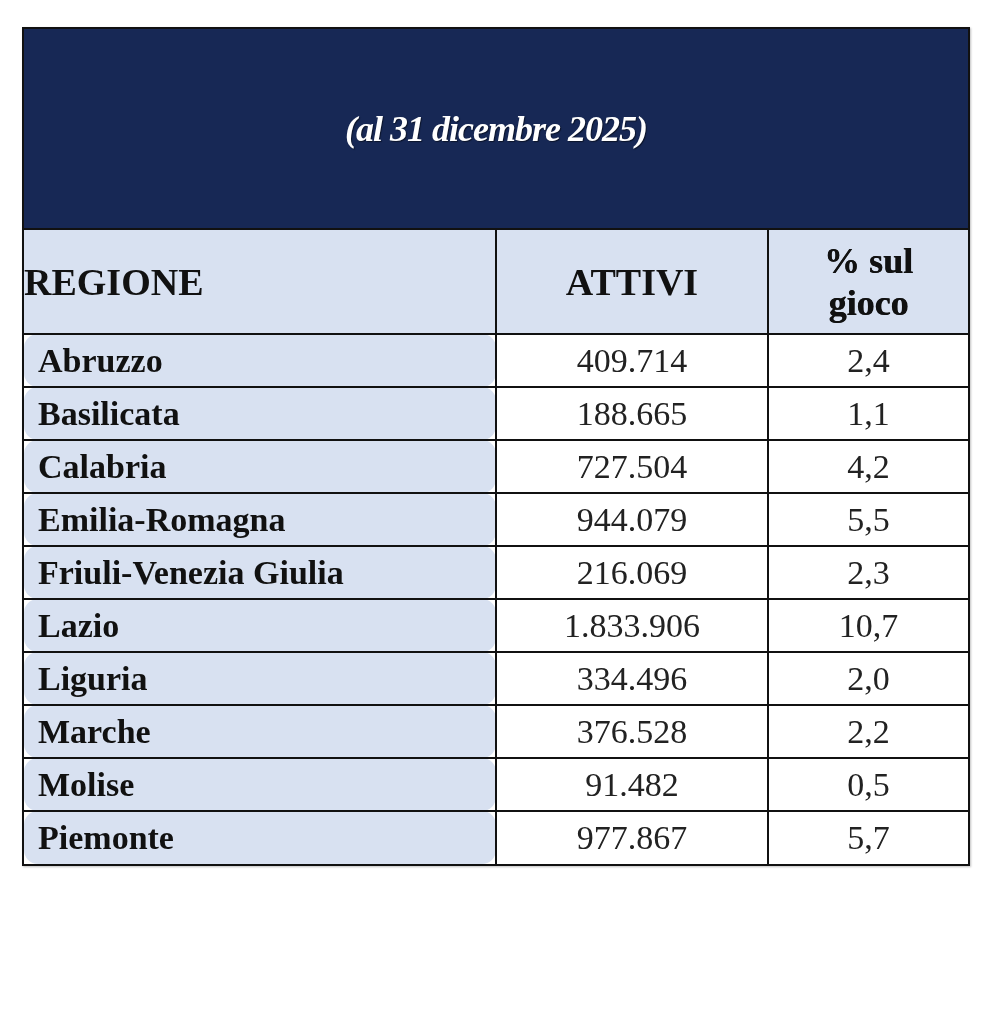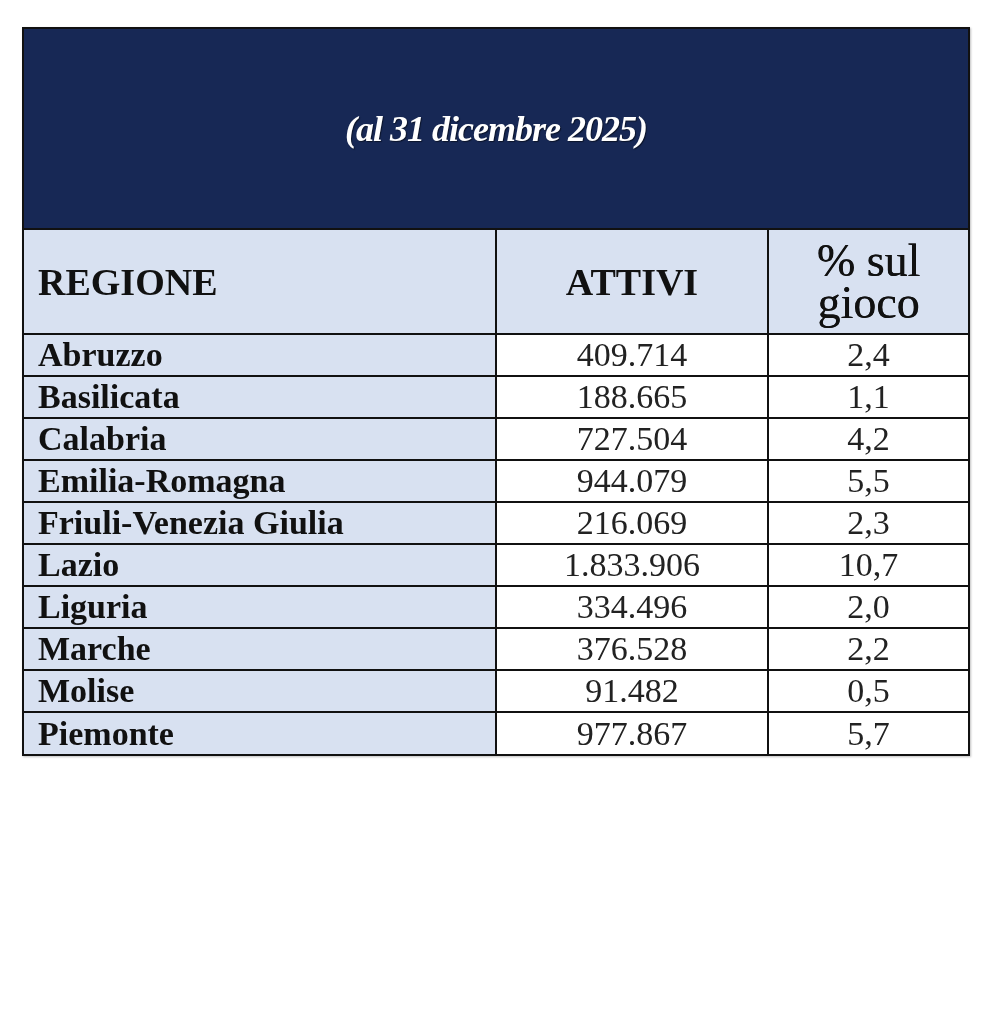--- a/index.html
+++ b/index.html
@@ -70,36 +70,36 @@
     thead th {
       background: #d8e1f1;
       height: 104px;
       font-weight: bold;
       font-size: 38px;
       line-height: 44px;
       vertical-align: middle;
     }
     thead th.h-region {
       text-align: left;
-      padding-left: 14px;
     }
     thead th.h-attivi, thead th.h-pct {
       text-align: center;
     }
     thead th.h-pct {
-      font-weight: normal;
-      font-size: 46px;
+      font-weight: bold;
+      font-size: 36px;
       line-height: 42px;
       text-shadow: 0.4px 0 0 #111;
     }
     tbody td {
-      height: 42px;
+      height: 53px;
       font-size: 34px;
       line-height: 40px;
       vertical-align: middle;
+      border-radius: 14px;
     }
     tbody td.region {
       background: #d8e1f1;
       font-weight: bold;
       padding-left: 14px;
       white-space: nowrap;
     }
     tbody td.num {
       background: #ffffff;
       text-align: center;

